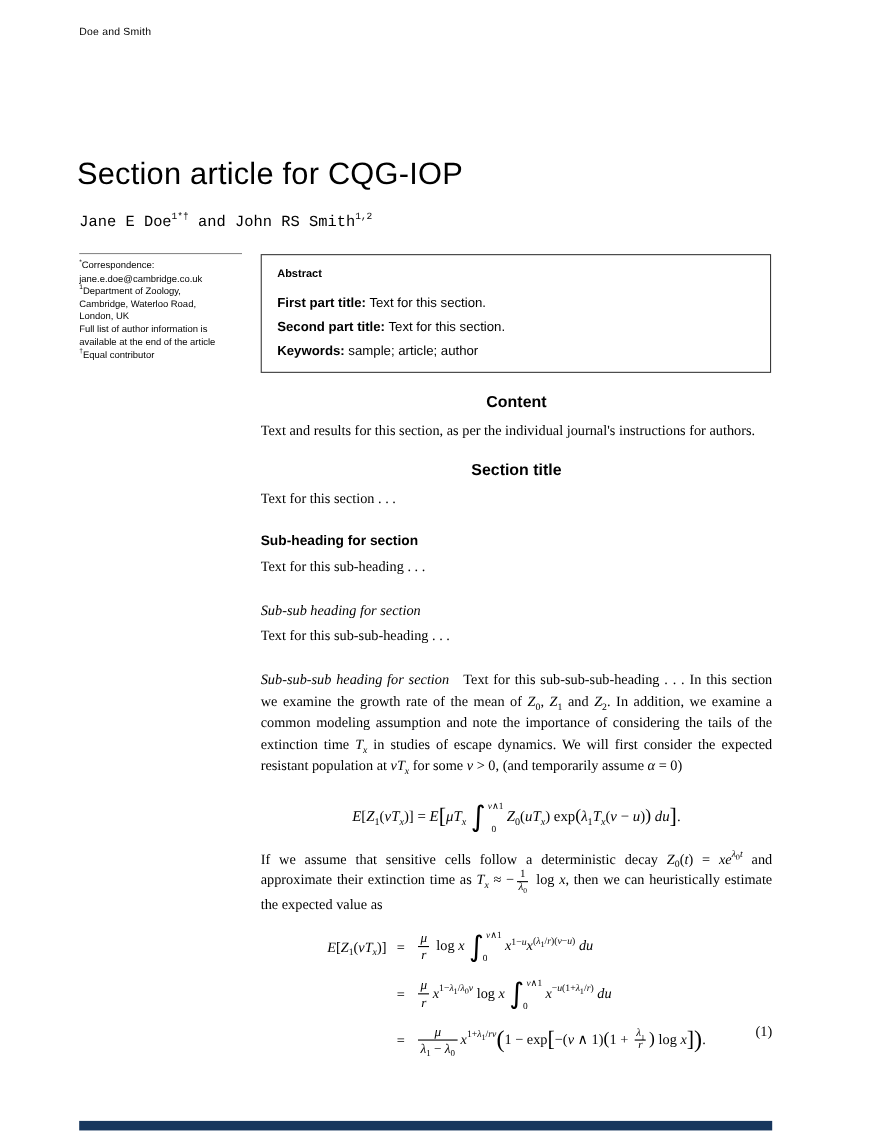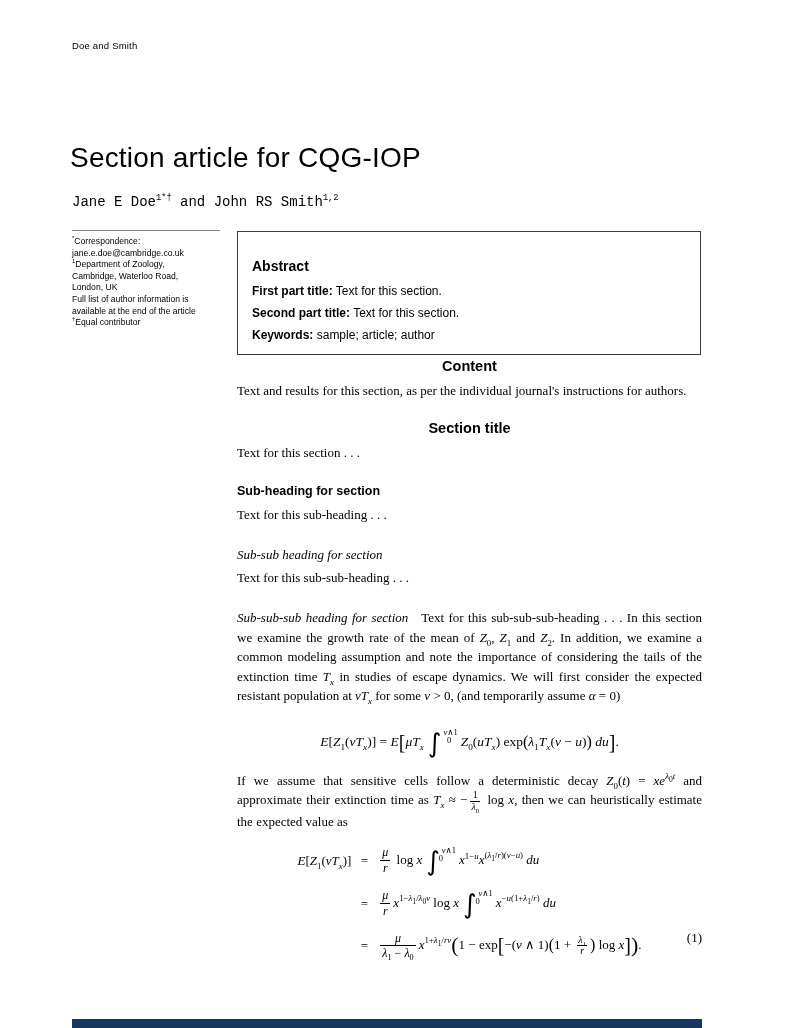--- a/index.html
+++ b/index.html
@@ -1,37 +1,37 @@
 <!DOCTYPE html>
 <html style="--accent: #17365d;"><head>
 <meta charset="utf-8">
 <style>
   :root{ --accent:#17365d; }
   html,body{margin:0;padding:0;background:#ffffff;}
   .page{position:relative;width:794px;height:1028px;margin:0 auto;background:#fff;overflow:hidden;color:#000;}
 
-  .running-head{position:absolute;left:72px;top:40px;font:9.5px "Liberation Sans",sans-serif;letter-spacing:.2px;}
+  .running-head{position:absolute;left:72px;top:24px;font:9.5px "Liberation Sans",sans-serif;letter-spacing:.2px;}
 
   .banner{position:absolute;left:72px;top:104px;width:630px;height:23px;background:var(--accent);
           color:#fff;font-family:"Liberation Sans",sans-serif;font-weight:bold;font-size:12.5px;
           line-height:23px;padding-left:8px;box-sizing:border-box;}
 
   .title{position:absolute;left:70px;top:142px;margin:0;font-family:"Liberation Sans",sans-serif;
          font-weight:500;font-size:28px;letter-spacing:.2px;}
 
   .authors{position:absolute;left:72px;top:194px;font-family:Liberation Mono, monospace;font-size:14px;}
   .authors sup{font-size:62%;}
 
   .sidebar{position:absolute;left:72px;top:230px;width:148px;border-top:1px solid #8a8a8a;padding-top:5px;
            font-family:"Liberation Sans",sans-serif;font-size:8.6px;line-height:11.6px;}
   .sidebar sup{font-size:70%;}
 
   .abstract{position:absolute;left:237px;top:231px;width:464px;box-sizing:border-box;border:1px solid #3a3a3a;
             padding:10px 14px 11px;font-family:"Liberation Sans",sans-serif;font-size:12px;line-height:16px;}
-  .abstract-title{font-weight:bold;font-size:14px;margin:16px 0 9px;}
+  .abstract-title{font-weight:bold;font-size:10px;margin:0 0 9px;}
   .abstract p{margin:0 0 6px;}
   .abstract p:last-child{margin-bottom:0;}
   .ab-label{font-weight:bold;}
 
   .main{position:absolute;left:237px;top:357px;width:465px;font-family:"Liberation Serif",serif;
         font-size:13px;line-height:19.5px;text-align:justify;}
   .main p{margin:0;}
   .h1{font-family:"Liberation Sans",sans-serif;font-weight:bold;font-size:14.5px;margin:0 0 4px;text-align:center;}
   .h1.mt{margin-top:19px;}
   .h2{font-family:"Liberation Sans",sans-serif;font-weight:bold;font-size:12.5px;margin:20px 0 3px;text-align:left;}
@@ -44,21 +44,21 @@
   .eq-display{margin:22px 0 13px;text-align:center;font-size:13.5px;line-height:1;}
   .para2{margin-top:4px !important;}
 
   .frac{display:inline-block;vertical-align:middle;text-align:center;line-height:1.05;margin:0 3px;}
   .frac .n{display:block;border-bottom:1px solid #000;padding:0 2px 1px;font-size:12px;}
   .frac .d{display:block;padding:1px 2px 0;font-size:12px;}
   .fsm .n,.fsm .d{font-size:10px;padding:0 1px;}
 
   .intw{display:inline-flex;align-items:center;vertical-align:middle;margin:0 3px 0 4px;}
   .int{font-family:"DejaVu Sans",sans-serif;font-size:26px;line-height:1;}
-  .lims{display:inline-flex;flex-direction:column;height:30px;
+  .lims{display:inline-flex;flex-direction:column;justify-content:space-between;height:30px;
         font-size:8.5px;line-height:1;margin-left:2px;}
   .lims .lb{margin-left:-3px;}
 
   .bb{font-size:20px;vertical-align:middle;line-height:0;position:relative;top:-1px;}
   .bp{font-size:16px;vertical-align:middle;line-height:0;position:relative;top:-1px;}
   .bp2{font-size:22px;vertical-align:middle;line-height:0;position:relative;top:-1px;}
 
   .eqnarray{position:relative;margin-top:14px;display:grid;
             grid-template-columns:max-content 26px max-content;justify-content:center;
             row-gap:13px;align-items:center;font-size:13px;line-height:1;text-align:left;}

